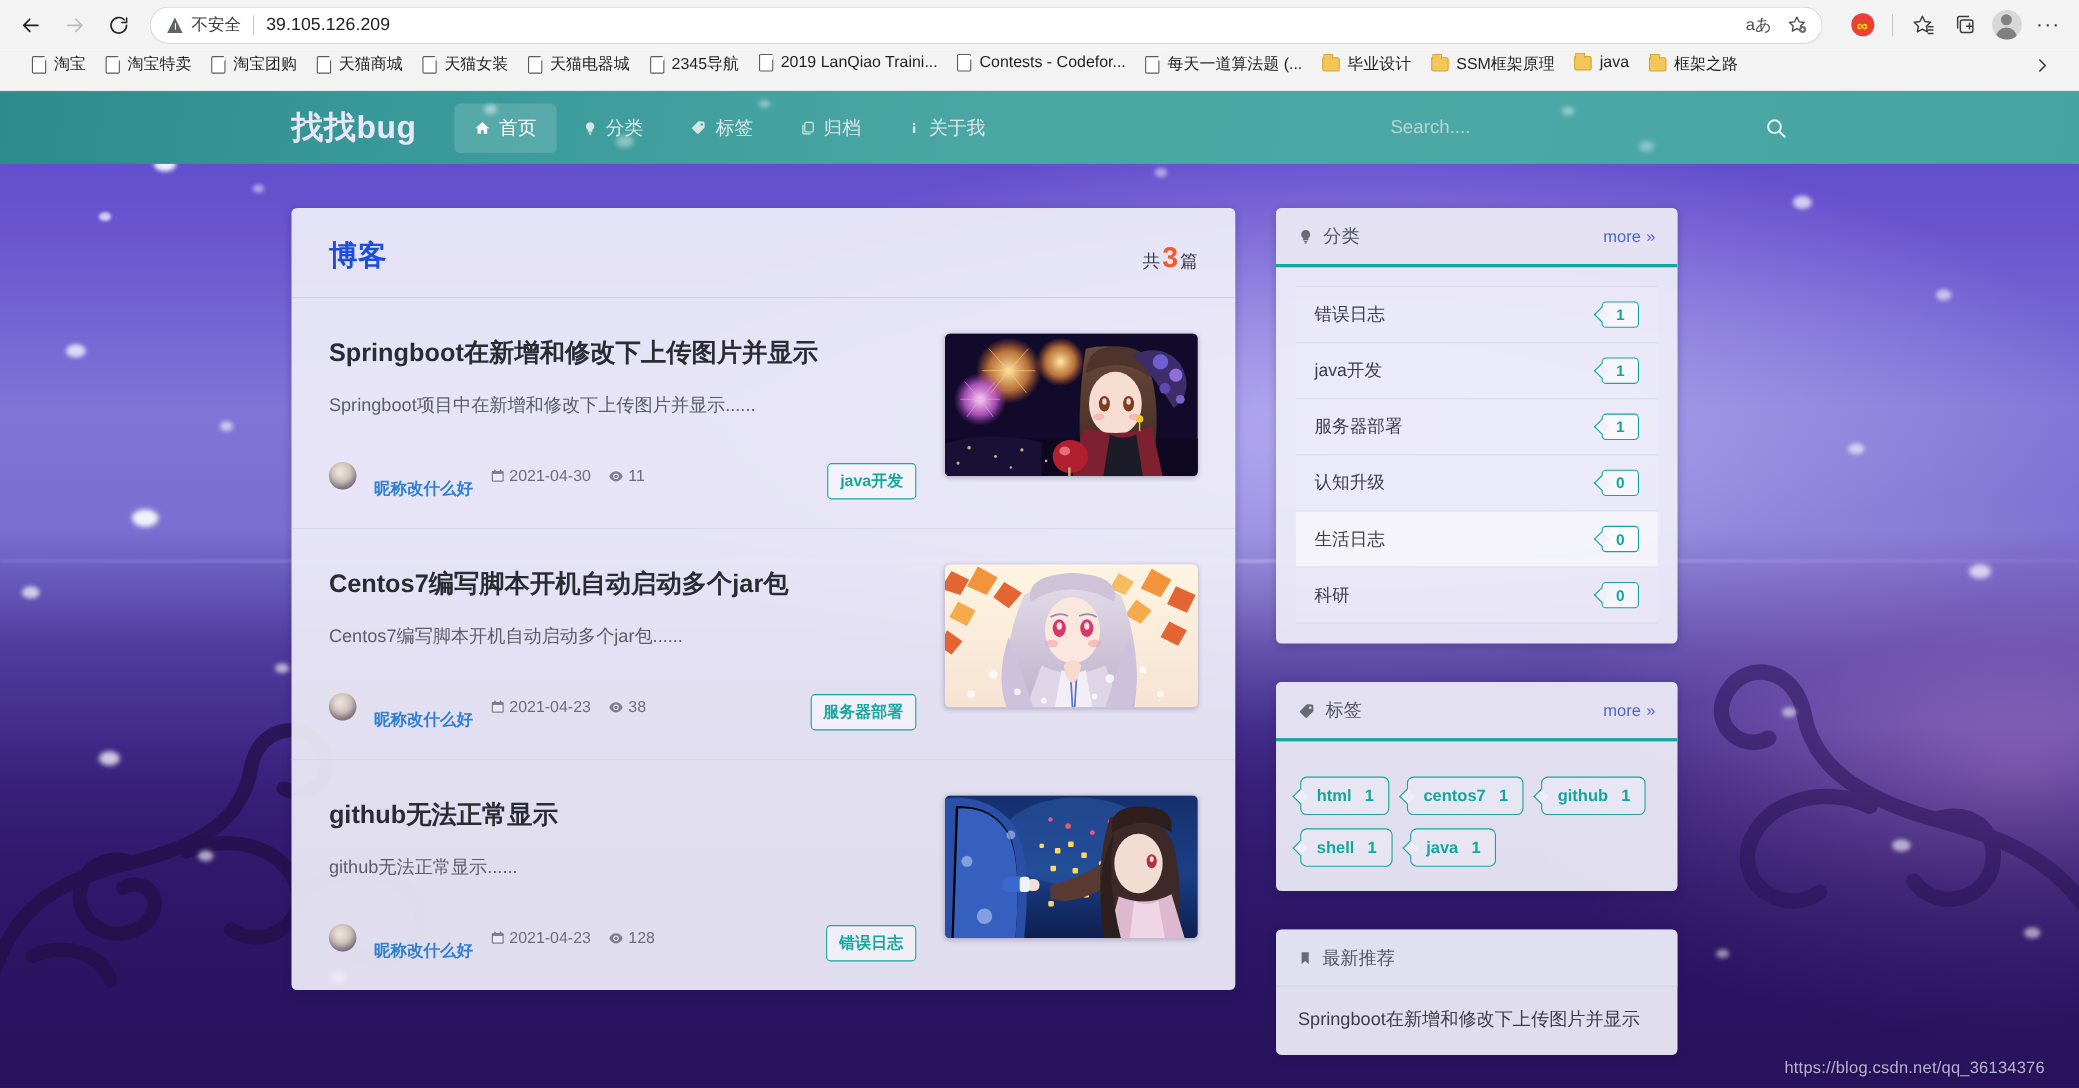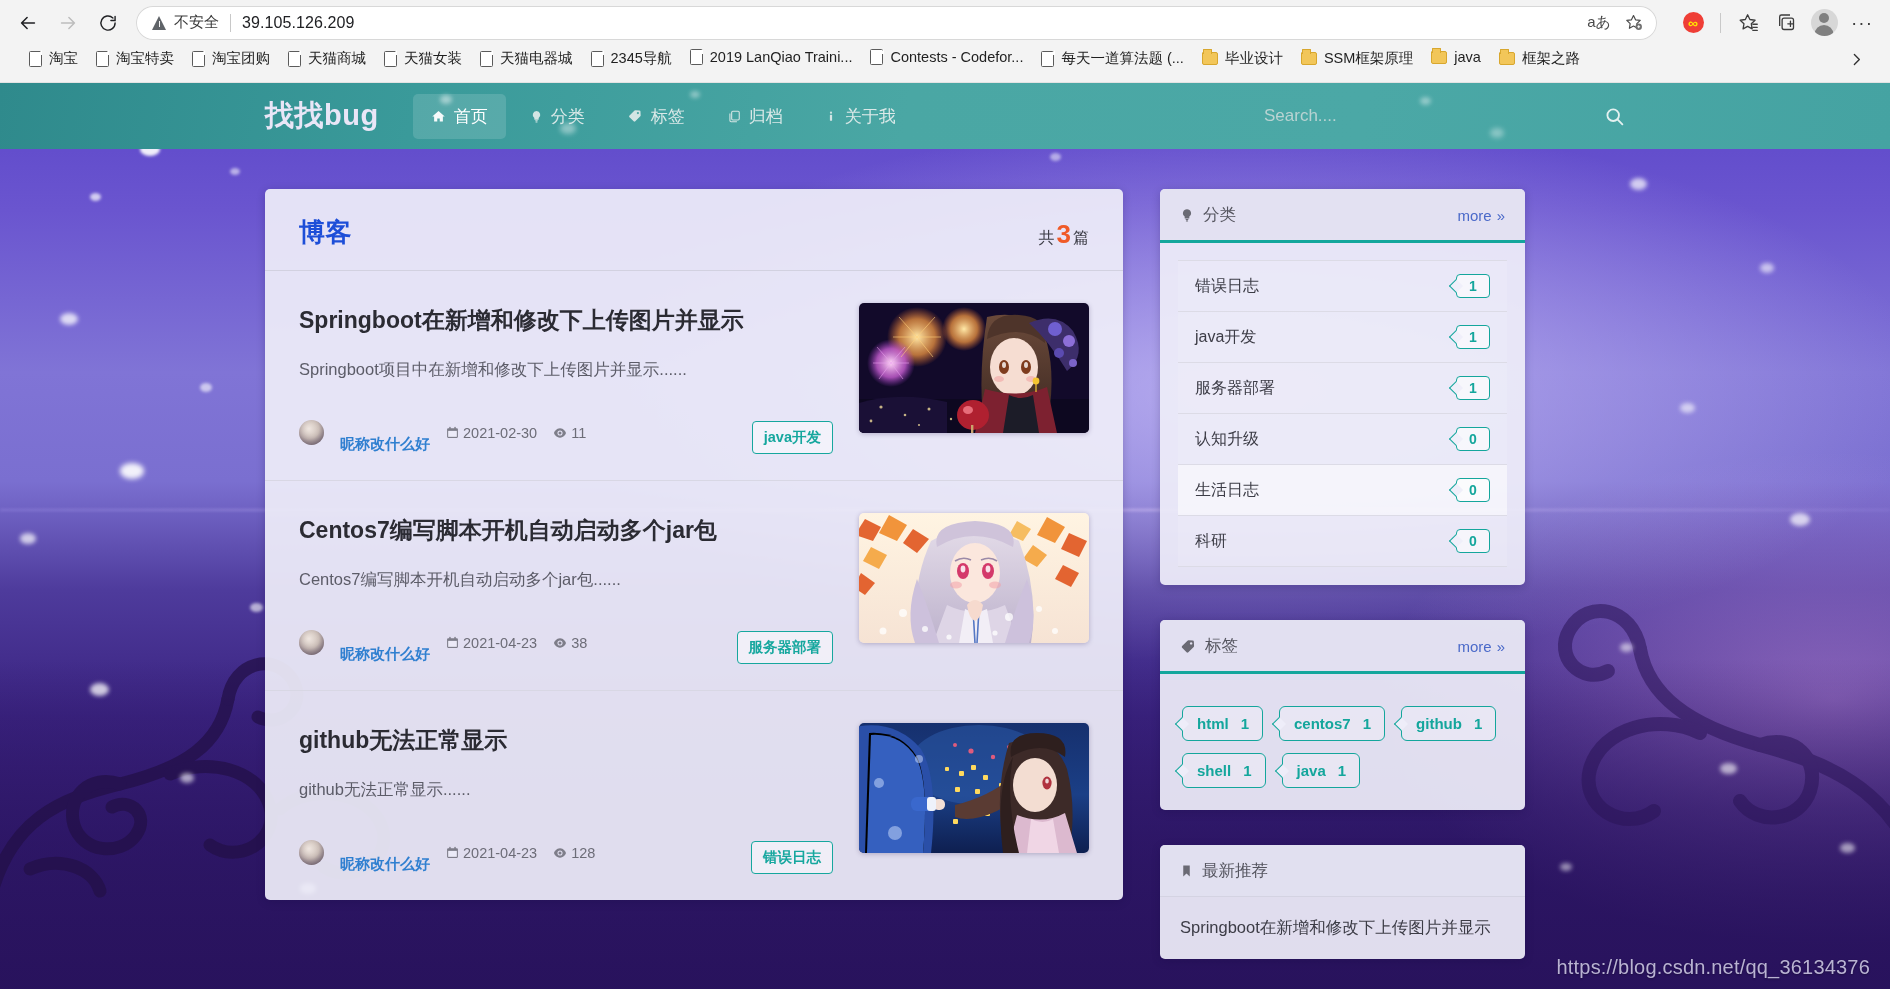--- a/index.html
+++ b/index.html
@@ -288,22 +288,22 @@
     border-left:1px solid #14a69c; border-bottom:1px solid #14a69c;
   }
 
   .rec-list{ padding: 0; }
   .rec-item{
     padding: 19px 20px 19px 20px;
     font-size: 16.5px; color:#3c3c46; line-height:1.45;
   }
 
   .watermark{
-    position:absolute; right: 20px; bottom: 10px; z-index: 9;
-    color:#b9b3d2; font-size: 20px; letter-spacing:.2px;
+    position:absolute; right: 31px; bottom: 10px; z-index: 9;
+    color:#b9b3d2; font-size: 15px; letter-spacing:.2px;
     text-shadow: 0 1px 2px rgba(0,0,0,.3);
   }
 </style>
 </head>
 <body>
 
 <div class="browser">
 
   <div class="toolbar">
     <div class="nav-btn">
@@ -570,21 +570,21 @@
           <span class="meta-author">昵称改什么好</span>
           <span class="meta-item">
             <span class="mi">
                         <svg width="13" height="13" viewBox="0 0 24 24" fill="currentColor">
                           <rect x="2" y="4" width="20" height="18" rx="2"></rect>
                           <rect x="4" y="9" width="16" height="11" fill="#eeedf9"></rect>
                           <rect x="6" y="1.5" width="2.6" height="5" rx="1.3"></rect>
                           <rect x="15.4" y="1.5" width="2.6" height="5" rx="1.3"></rect>
                         </svg>
                       </span>
-            <span>2021-02-30</span>
+            <span>2021-04-30</span>
           </span>
           <span class="meta-item">
             <span class="mi">
                         <svg width="14" height="12" viewBox="0 0 24 20" fill="currentColor">
                           <path d="M12 2C6 2 1.8 8 1.8 10S6 18 12 18s10.2-6 10.2-8S18 2 12 2zm0 12.4A4.4 4.4 0 1 1 16.4 10 4.4 4.4 0 0 1 12 14.4z"></path>
                           <circle cx="12" cy="10" r="2.6"></circle>
                         </svg>
                       </span>
             <span>11</span>
           </span>

